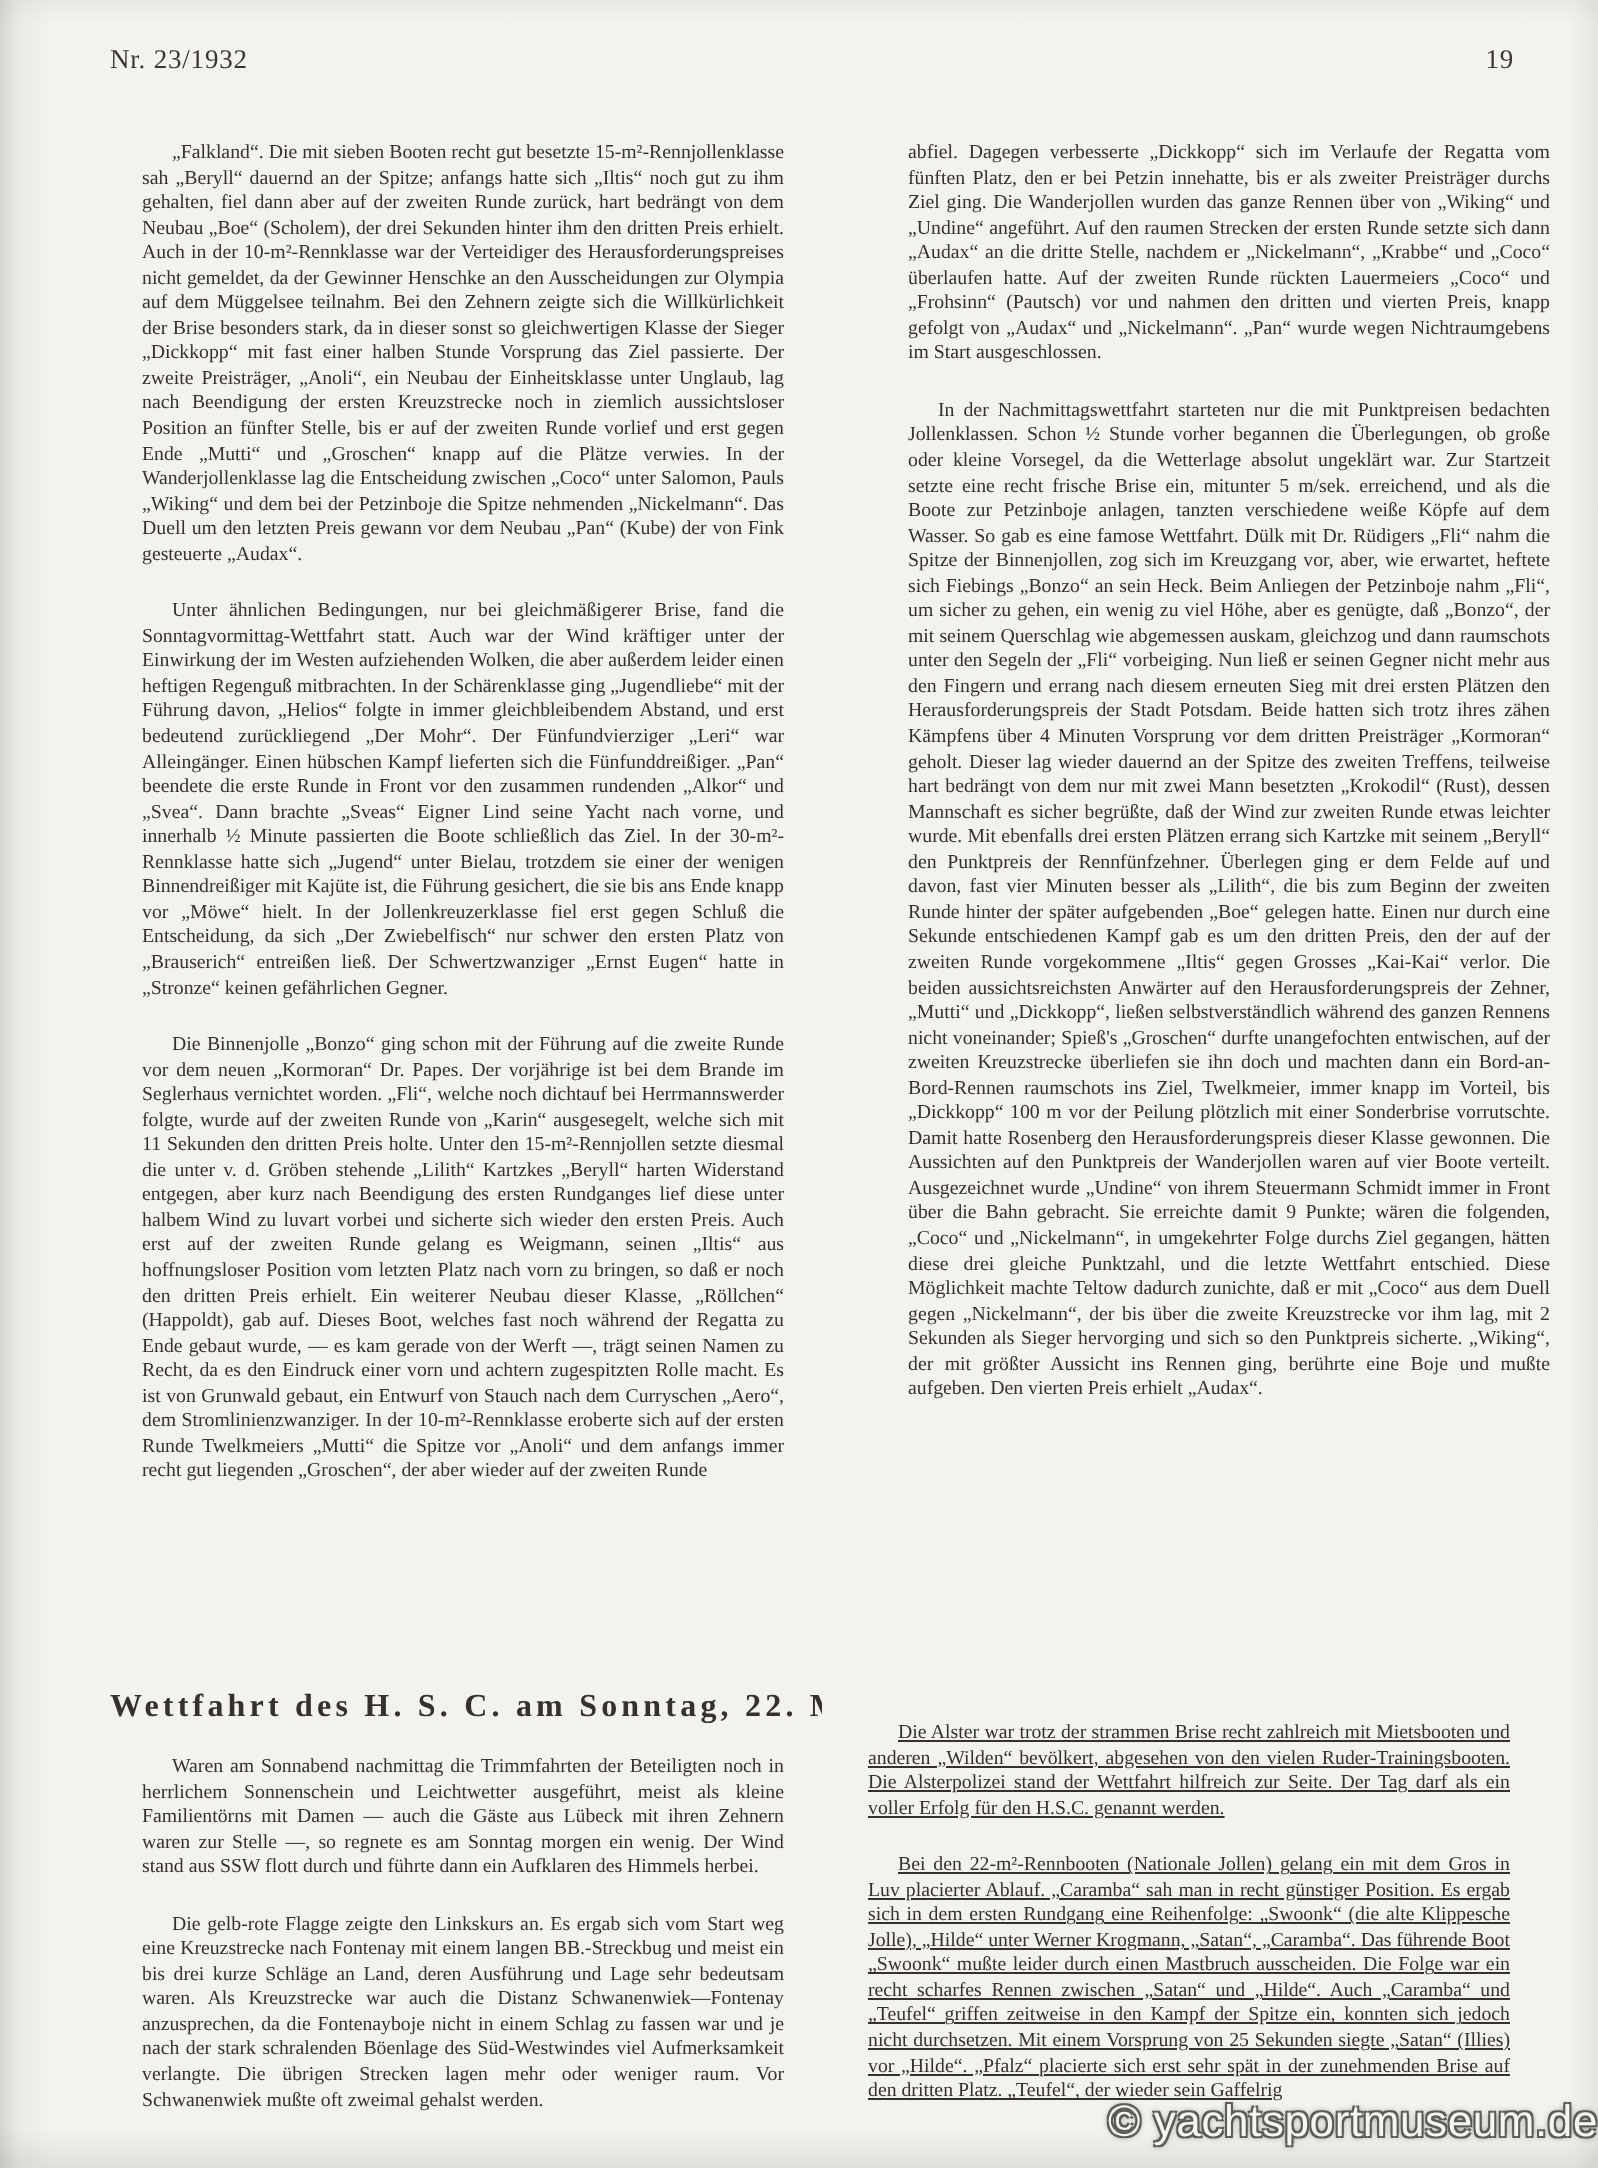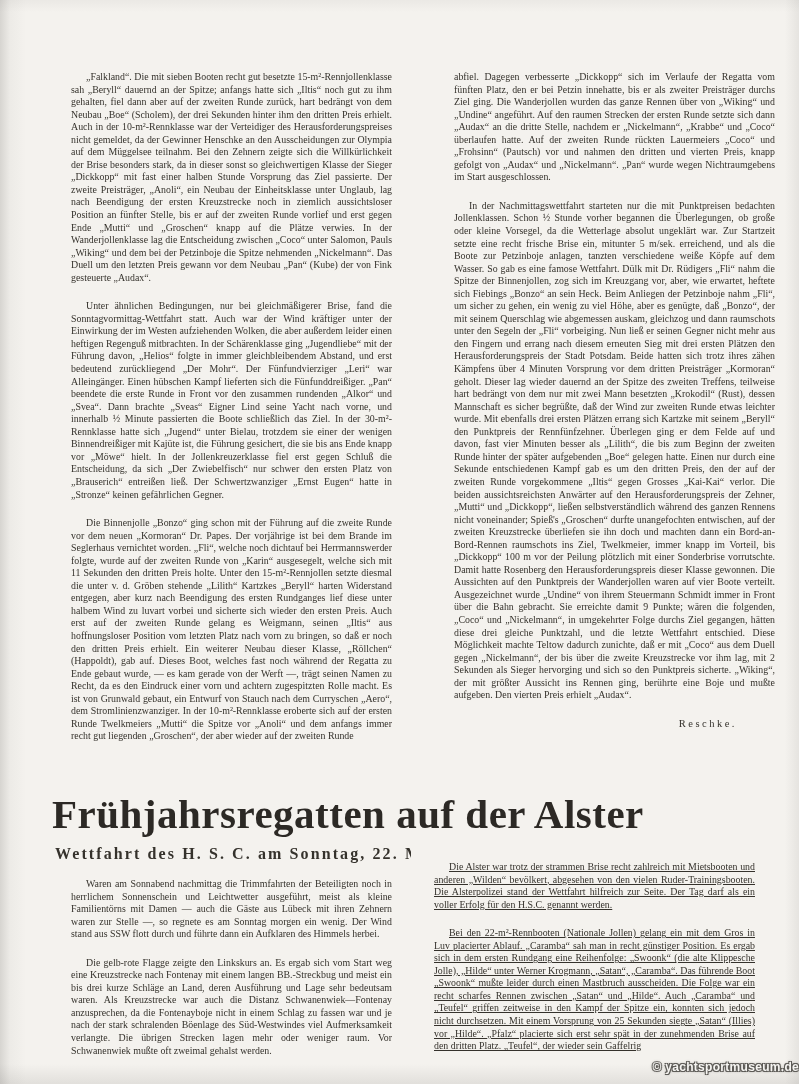--- a/index.html
+++ b/index.html
@@ -49,48 +49,50 @@
   #subtitle {
     position: absolute; left: 55px; top: 845px; width: 356px;
     font-size: 16px; font-weight: bold; letter-spacing: 2.1px;
     color: #35322c; white-space: nowrap; overflow: hidden;
   }
   #lower-left  { left: 55px;  top: 862px; height: 196px; }
   #lower-right { left: 418px; top: 845px; height: 212px; text-decoration: underline; }
   #watermark {
     position: absolute; right: 0px; bottom: 10px;
     font-family: "Liberation Sans", "DejaVu Sans", sans-serif;
-    font-size: 12px; font-weight: bold; letter-spacing: 0.3px;
+    font-size: 22px; font-weight: normal; letter-spacing: 0.3px;
     color: #f6f5f2;
     text-shadow:
       -1px -1px 0 #5d5b57, 1px -1px 0 #5d5b57,
       -1px 1px 0 #5d5b57, 1px 1px 0 #5d5b57,
       0 0 3px #4c4a46;
     white-space: nowrap;
   }
 </style>
 </head>
 <body>
 
 <div id="page">
 
+  <div class="pagehead">
+    <span>Nr. 23/1932</span>
+    <span>19</span>
+  </div>
 
   <div class="col" id="upper-left">
     <p>„Falkland“. Die mit sieben Booten recht gut besetzte 15-m²-Rennjollenklasse sah „Beryll“ dauernd an der Spitze; anfangs hatte sich „Iltis“ noch gut zu ihm gehalten, fiel dann aber auf der zweiten Runde zurück, hart bedrängt von dem Neubau „Boe“ (Scholem), der drei Sekunden hinter ihm den dritten Preis erhielt. Auch in der 10-m²-Rennklasse war der Verteidiger des Herausforderungspreises nicht gemeldet, da der Gewinner Henschke an den Ausscheidungen zur Olympia auf dem Müggelsee teilnahm. Bei den Zehnern zeigte sich die Willkürlichkeit der Brise besonders stark, da in dieser sonst so gleichwertigen Klasse der Sieger „Dickkopp“ mit fast einer halben Stunde Vorsprung das Ziel passierte. Der zweite Preisträger, „Anoli“, ein Neubau der Einheitsklasse unter Unglaub, lag nach Beendigung der ersten Kreuzstrecke noch in ziemlich aussichtsloser Position an fünfter Stelle, bis er auf der zweiten Runde vorlief und erst gegen Ende „Mutti“ und „Groschen“ knapp auf die Plätze verwies. In der Wanderjollenklasse lag die Entscheidung zwischen „Coco“ unter Salomon, Pauls „Wiking“ und dem bei der Petzinboje die Spitze nehmenden „Nickelmann“. Das Duell um den letzten Preis gewann vor dem Neubau „Pan“ (Kube) der von Fink gesteuerte „Audax“.</p>
     <p>Unter ähnlichen Bedingungen, nur bei gleichmäßigerer Brise, fand die Sonntagvormittag-Wettfahrt statt. Auch war der Wind kräftiger unter der Einwirkung der im Westen aufziehenden Wolken, die aber außerdem leider einen heftigen Regenguß mitbrachten. In der Schärenklasse ging „Jugendliebe“ mit der Führung davon, „Helios“ folgte in immer gleichbleibendem Abstand, und erst bedeutend zurückliegend „Der Mohr“. Der Fünfundvierziger „Leri“ war Alleingänger. Einen hübschen Kampf lieferten sich die Fünfunddreißiger. „Pan“ beendete die erste Runde in Front vor den zusammen rundenden „Alkor“ und „Svea“. Dann brachte „Sveas“ Eigner Lind seine Yacht nach vorne, und innerhalb ½ Minute passierten die Boote schließlich das Ziel. In der 30-m²-Rennklasse hatte sich „Jugend“ unter Bielau, trotzdem sie einer der wenigen Binnendreißiger mit Kajüte ist, die Führung gesichert, die sie bis ans Ende knapp vor „Möwe“ hielt. In der Jollenkreuzerklasse fiel erst gegen Schluß die Entscheidung, da sich „Der Zwiebelfisch“ nur schwer den ersten Platz von „Brauserich“ entreißen ließ. Der Schwertzwanziger „Ernst Eugen“ hatte in „Stronze“ keinen gefährlichen Gegner.</p>
     <p>Die Binnenjolle „Bonzo“ ging schon mit der Führung auf die zweite Runde vor dem neuen „Kormoran“ Dr. Papes. Der vorjährige ist bei dem Brande im Seglerhaus vernichtet worden. „Fli“, welche noch dichtauf bei Herrmannswerder folgte, wurde auf der zweiten Runde von „Karin“ ausgesegelt, welche sich mit 11 Sekunden den dritten Preis holte. Unter den 15-m²-Rennjollen setzte diesmal die unter v. d. Gröben stehende „Lilith“ Kartzkes „Beryll“ harten Widerstand entgegen, aber kurz nach Beendigung des ersten Rundganges lief diese unter halbem Wind zu luvart vorbei und sicherte sich wieder den ersten Preis. Auch erst auf der zweiten Runde gelang es Weigmann, seinen „Iltis“ aus hoffnungsloser Position vom letzten Platz nach vorn zu bringen, so daß er noch den dritten Preis erhielt. Ein weiterer Neubau dieser Klasse, „Röllchen“ (Happoldt), gab auf. Dieses Boot, welches fast noch während der Regatta zu Ende gebaut wurde, — es kam gerade von der Werft —, trägt seinen Namen zu Recht, da es den Eindruck einer vorn und achtern zugespitzten Rolle macht. Es ist von Grunwald gebaut, ein Entwurf von Stauch nach dem Curryschen „Aero“, dem Stromlinienzwanziger. In der 10-m²-Rennklasse eroberte sich auf der ersten Runde Twelkmeiers „Mutti“ die Spitze vor „Anoli“ und dem anfangs immer recht gut liegenden „Groschen“, der aber wieder auf der zweiten Runde</p>
   </div>
 
   <div class="col" id="upper-right">
     <p class="noindent">abfiel. Dagegen verbesserte „Dickkopp“ sich im Verlaufe der Regatta vom fünften Platz, den er bei Petzin innehatte, bis er als zweiter Preisträger durchs Ziel ging. Die Wanderjollen wurden das ganze Rennen über von „Wiking“ und „Undine“ angeführt. Auf den raumen Strecken der ersten Runde setzte sich dann „Audax“ an die dritte Stelle, nachdem er „Nickelmann“, „Krabbe“ und „Coco“ überlaufen hatte. Auf der zweiten Runde rückten Lauermeiers „Coco“ und „Frohsinn“ (Pautsch) vor und nahmen den dritten und vierten Preis, knapp gefolgt von „Audax“ und „Nickelmann“. „Pan“ wurde wegen Nichtraumgebens im Start ausgeschlossen.</p>
     <p>In der Nachmittagswettfahrt starteten nur die mit Punktpreisen bedachten Jollenklassen. Schon ½ Stunde vorher begannen die Überlegungen, ob große oder kleine Vorsegel, da die Wetterlage absolut ungeklärt war. Zur Startzeit setzte eine recht frische Brise ein, mitunter 5 m/sek. erreichend, und als die Boote zur Petzinboje anlagen, tanzten verschiedene weiße Köpfe auf dem Wasser. So gab es eine famose Wettfahrt. Dülk mit Dr. Rüdigers „Fli“ nahm die Spitze der Binnenjollen, zog sich im Kreuzgang vor, aber, wie erwartet, heftete sich Fiebings „Bonzo“ an sein Heck. Beim Anliegen der Petzinboje nahm „Fli“, um sicher zu gehen, ein wenig zu viel Höhe, aber es genügte, daß „Bonzo“, der mit seinem Querschlag wie abgemessen auskam, gleichzog und dann raumschots unter den Segeln der „Fli“ vorbeiging. Nun ließ er seinen Gegner nicht mehr aus den Fingern und errang nach diesem erneuten Sieg mit drei ersten Plätzen den Herausforderungspreis der Stadt Potsdam. Beide hatten sich trotz ihres zähen Kämpfens über 4 Minuten Vorsprung vor dem dritten Preisträger „Kormoran“ geholt. Dieser lag wieder dauernd an der Spitze des zweiten Treffens, teilweise hart bedrängt von dem nur mit zwei Mann besetzten „Krokodil“ (Rust), dessen Mannschaft es sicher begrüßte, daß der Wind zur zweiten Runde etwas leichter wurde. Mit ebenfalls drei ersten Plätzen errang sich Kartzke mit seinem „Beryll“ den Punktpreis der Rennfünfzehner. Überlegen ging er dem Felde auf und davon, fast vier Minuten besser als „Lilith“, die bis zum Beginn der zweiten Runde hinter der später aufgebenden „Boe“ gelegen hatte. Einen nur durch eine Sekunde entschiedenen Kampf gab es um den dritten Preis, den der auf der zweiten Runde vorgekommene „Iltis“ gegen Grosses „Kai-Kai“ verlor. Die beiden aussichtsreichsten Anwärter auf den Herausforderungspreis der Zehner, „Mutti“ und „Dickkopp“, ließen selbstverständlich während des ganzen Rennens nicht voneinander; Spieß's „Groschen“ durfte unangefochten entwischen, auf der zweiten Kreuzstrecke überliefen sie ihn doch und machten dann ein Bord-an-Bord-Rennen raumschots ins Ziel, Twelkmeier, immer knapp im Vorteil, bis „Dickkopp“ 100 m vor der Peilung plötzlich mit einer Sonderbrise vorrutschte. Damit hatte Rosenberg den Herausforderungspreis dieser Klasse gewonnen. Die Aussichten auf den Punktpreis der Wanderjollen waren auf vier Boote verteilt. Ausgezeichnet wurde „Undine“ von ihrem Steuermann Schmidt immer in Front über die Bahn gebracht. Sie erreichte damit 9 Punkte; wären die folgenden, „Coco“ und „Nickelmann“, in umgekehrter Folge durchs Ziel gegangen, hätten diese drei gleiche Punktzahl, und die letzte Wettfahrt entschied. Diese Möglichkeit machte Teltow dadurch zunichte, daß er mit „Coco“ aus dem Duell gegen „Nickelmann“, der bis über die zweite Kreuzstrecke vor ihm lag, mit 2 Sekunden als Sieger hervorging und sich so den Punktpreis sicherte. „Wiking“, der mit größter Aussicht ins Rennen ging, berührte eine Boje und mußte aufgeben. Den vierten Preis erhielt „Audax“.</p>
-    <p class="sig">Reschke.</p>
   </div>
 
-  <div id="headline">Frühjahrsregatten auf der Alster</div>
 
   <div id="subtitle">Wettfahrt des H. S. C. am Sonntag, 22. Mai 1932.</div>
 
   <div class="col" id="lower-left">
     <p>Waren am Sonnabend nachmittag die Trimmfahrten der Beteiligten noch in herrlichem Sonnenschein und Leichtwetter ausgeführt, meist als kleine Familientörns mit Damen — auch die Gäste aus Lübeck mit ihren Zehnern waren zur Stelle —, so regnete es am Sonntag morgen ein wenig. Der Wind stand aus SSW flott durch und führte dann ein Aufklaren des Himmels herbei.</p>
     <p>Die gelb-rote Flagge zeigte den Linkskurs an. Es ergab sich vom Start weg eine Kreuzstrecke nach Fontenay mit einem langen BB.-Streckbug und meist ein bis drei kurze Schläge an Land, deren Ausführung und Lage sehr bedeutsam waren. Als Kreuzstrecke war auch die Distanz Schwanenwiek—Fontenay anzusprechen, da die Fontenayboje nicht in einem Schlag zu fassen war und je nach der stark schralenden Böenlage des Süd-Westwindes viel Aufmerksamkeit verlangte. Die übrigen Strecken lagen mehr oder weniger raum. Vor Schwanenwiek mußte oft zweimal gehalst werden.</p>
   </div>
 
   <div class="col" id="lower-right">
     <p>Die Alster war trotz der strammen Brise recht zahlreich mit Mietsbooten und anderen „Wilden“ bevölkert, abgesehen von den vielen Ruder-Trainingsbooten. Die Alsterpolizei stand der Wettfahrt hilfreich zur Seite. Der Tag darf als ein voller Erfolg für den H.S.C. genannt werden.</p>

